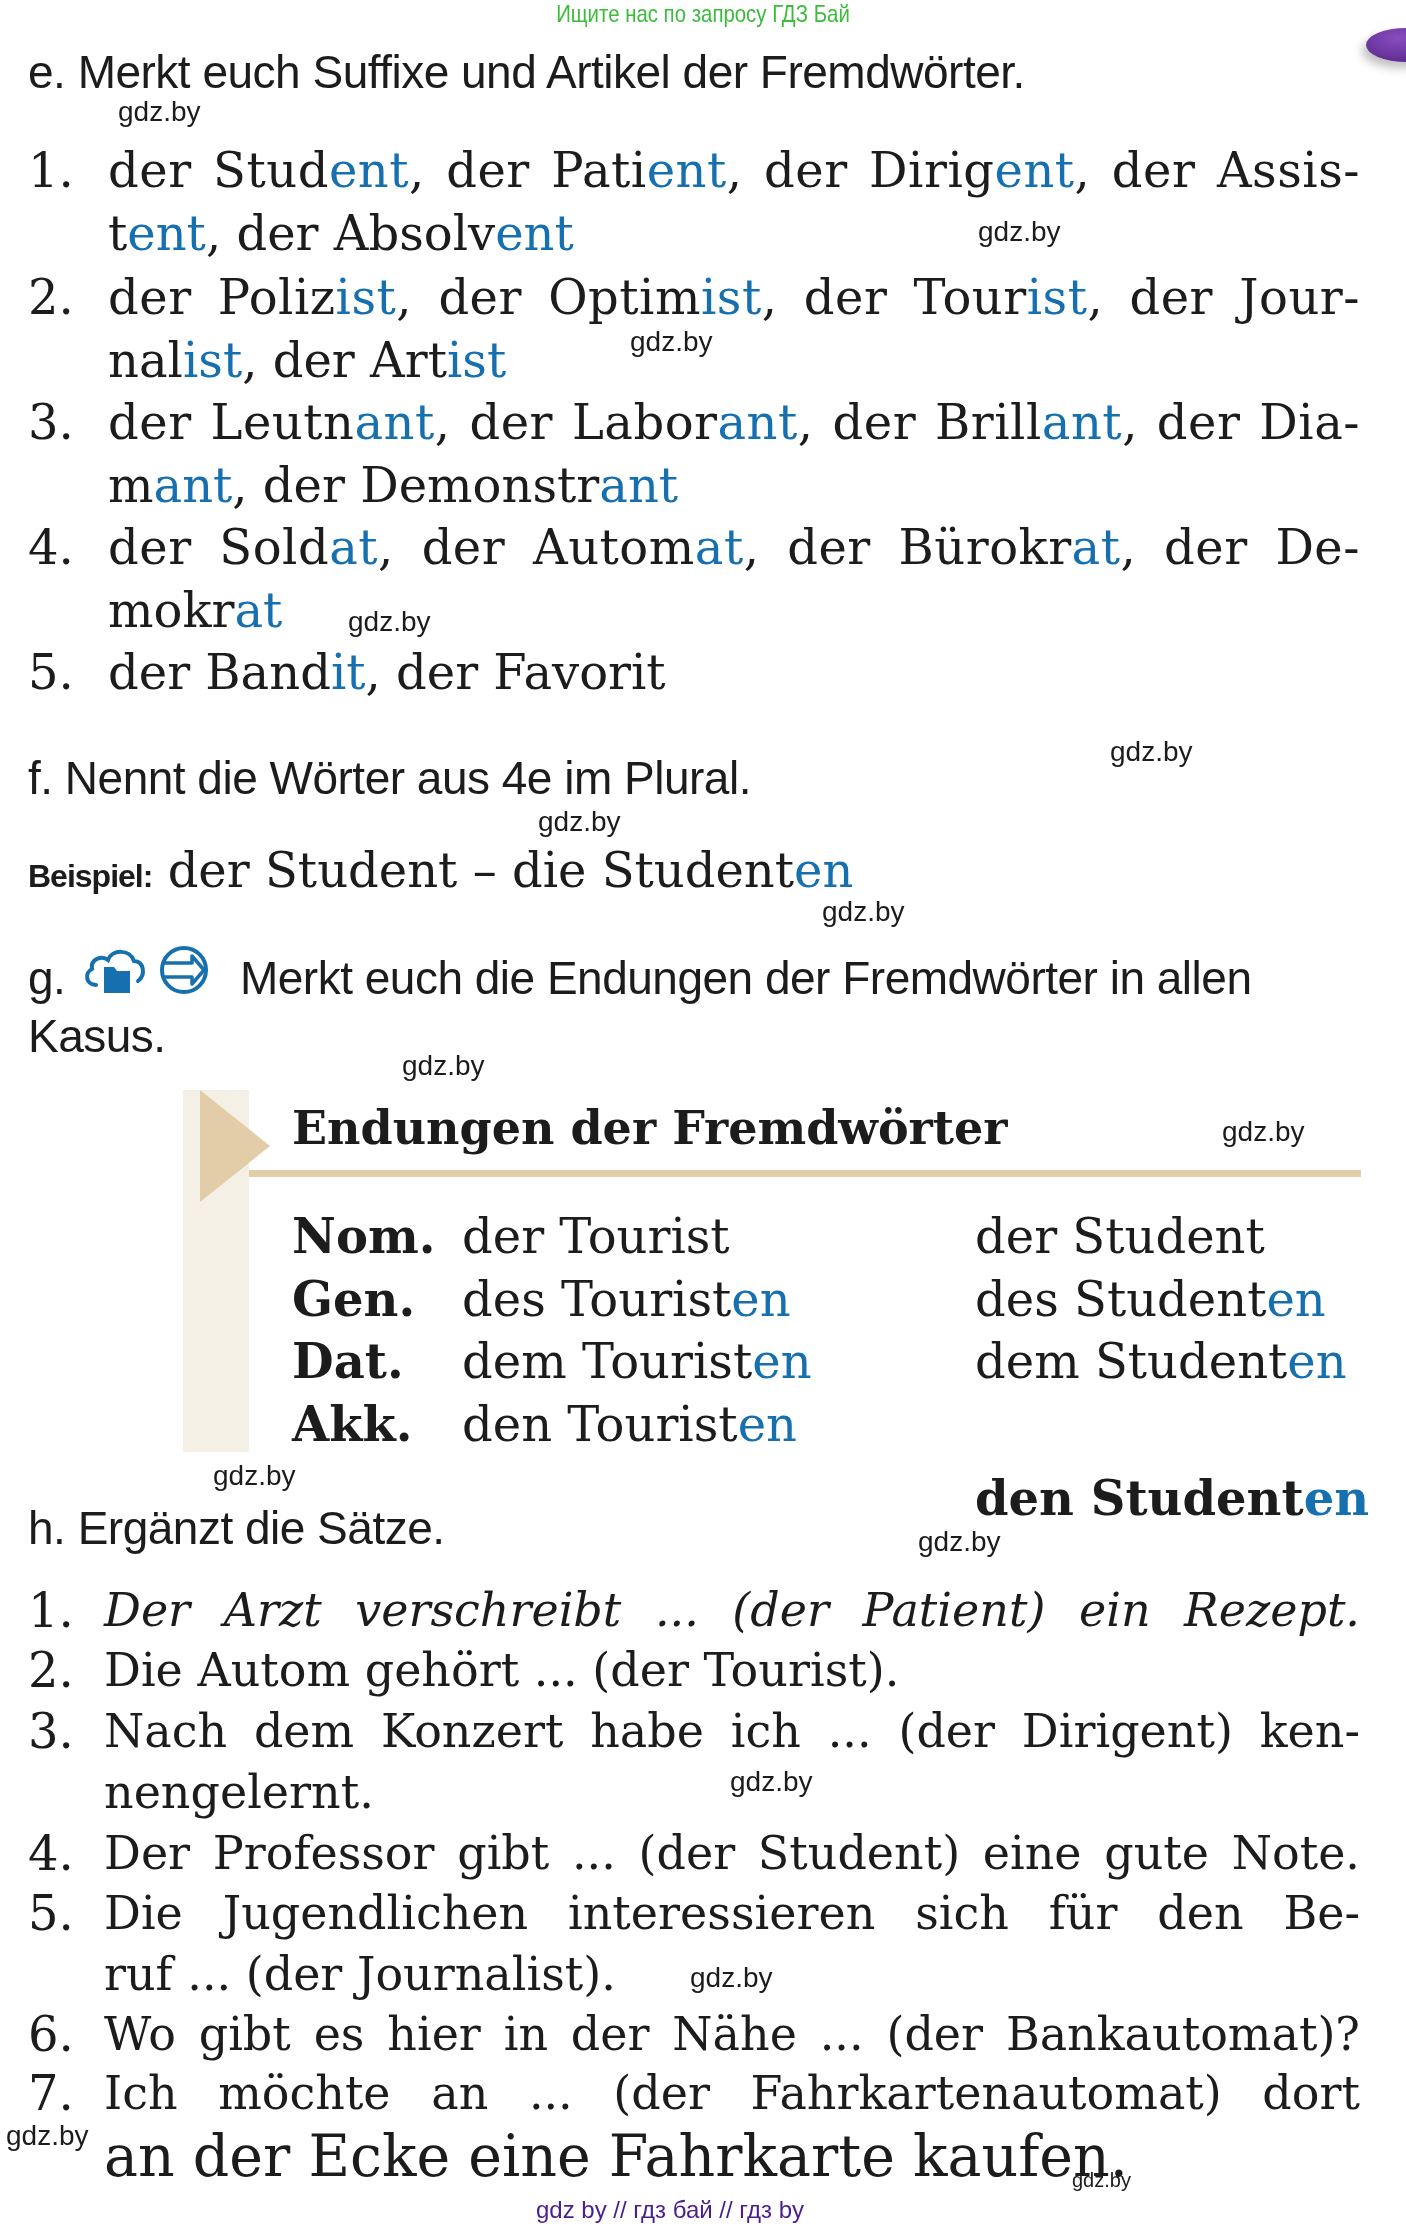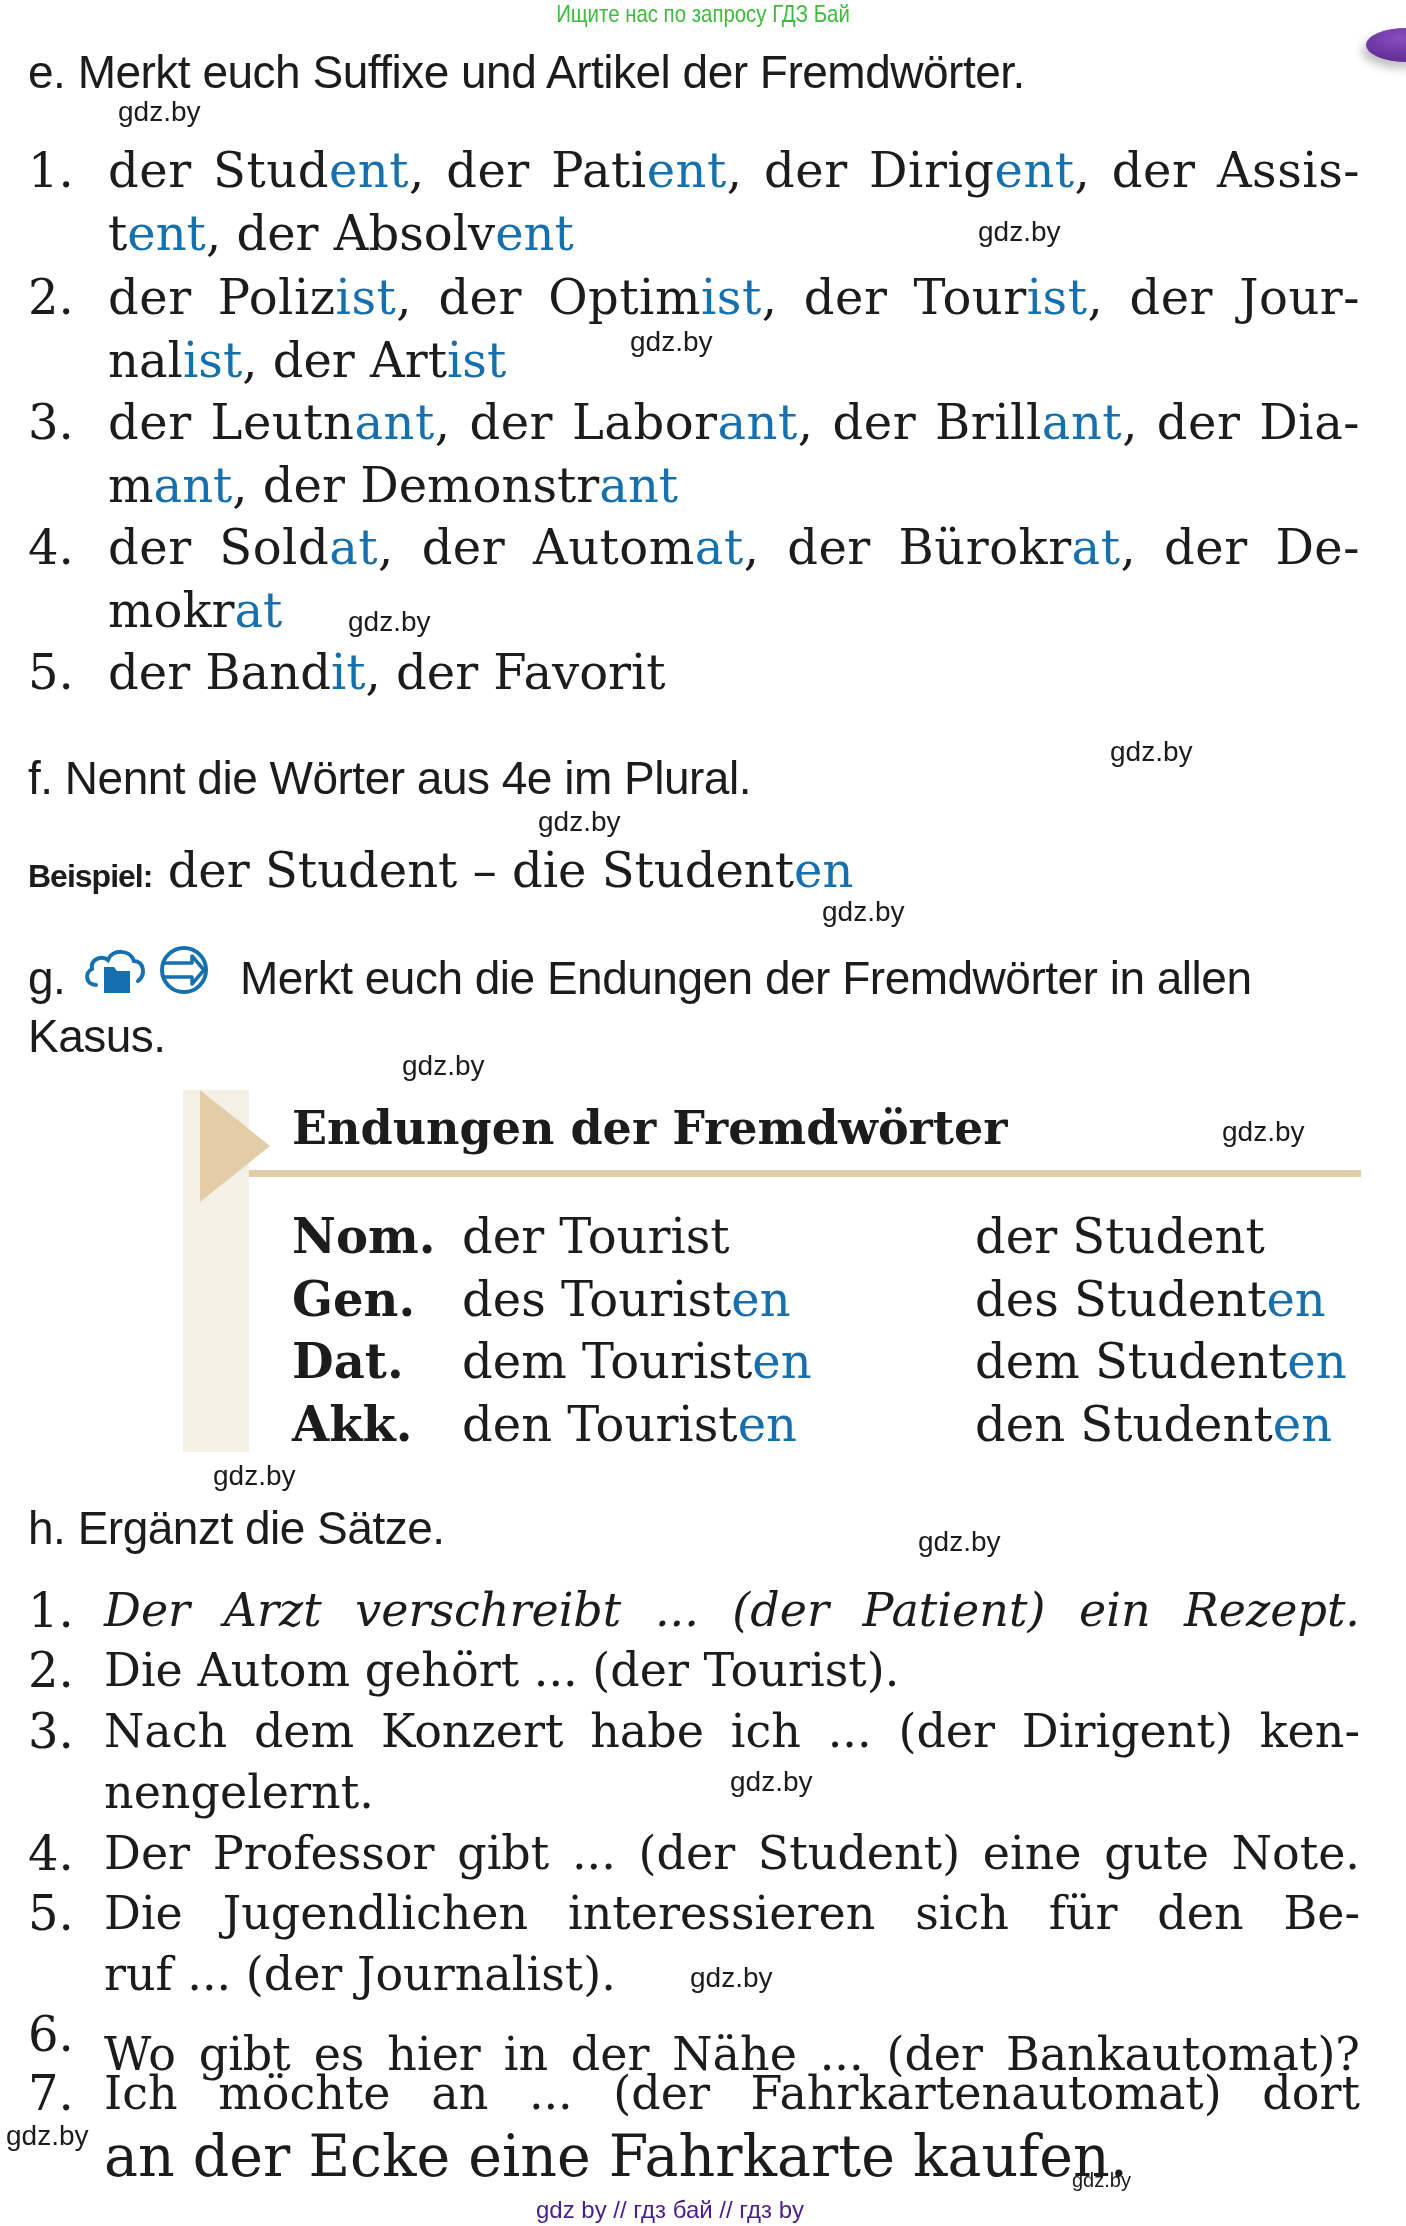--- a/index.html
+++ b/index.html
@@ -95,41 +95,41 @@
     <div class="abs serif" style="left: 462px; top: 1206px;"><span>der Tourist</span><span class="blue"></span></div>
     <div class="abs serif" style="left: 975px; top: 1206px;"><span>der Student</span><span class="blue"></span></div>
     <div class="abs serif" style="left: 292px; top: 1269px;"><span class="case">Gen.</span></div>
     <div class="abs serif" style="left: 462px; top: 1269px;"><span>des Tourist</span><span class="blue">en</span></div>
     <div class="abs serif" style="left: 975px; top: 1269px;"><span>des Student</span><span class="blue">en</span></div>
     <div class="abs serif" style="left: 292px; top: 1331px;"><span class="case">Dat.</span></div>
     <div class="abs serif" style="left: 462px; top: 1331px; text-align: center;"><span>dem Tourist</span><span class="blue">en</span></div>
     <div class="abs serif" style="left: 975px; top: 1331px;"><span>dem Student</span><span class="blue">en</span></div>
     <div class="abs serif" style="left: 292px; top: 1394px;"><span class="case">Akk.</span></div>
     <div class="abs serif" style="left: 462px; top: 1394px;"><span>den Tourist</span><span class="blue">en</span></div>
-    <div class="abs serif" style="left: 975px; top: 1394px;"><span>den Student</span><span class="blue">en</span></div>
+    <div class="abs serif" style="left: 975px; top: 1468px; font-weight: bold;"><span>den Student</span><span class="blue">en</span></div>
   </div>
 <div class="abs wm" style="left:213px; top:1460px;">gdz.by</div>
 
 <div class="abs heading" style="left:28px; top:1500px;">h. Ergänzt die Sätze.</div>
 <div class="abs wm" style="left:918px; top:1526px;">gdz.by</div>
 <div id="list-h">
     <div class="abs serif" style="left: 28px; top: 1580px;">1.</div>
     <div class="abs serif justify" style="left: 104px; top: 1580px; font-size: 46px; width: 1256px; white-space: normal; font-style: italic;">Der Arzt verschreibt ... (der Patient) ein Rezept.</div>
     <div class="abs serif" style="left: 28px; top: 1640px;">2.</div>
     <div class="abs serif" style="left: 104px; top: 1640px; font-size: 46px;">Die Autom gehört ... (der Tourist).</div>
     <div class="abs serif" style="left: 28px; top: 1701px;">3.</div>
     <div class="abs serif justify" style="left: 104px; top: 1701px; font-size: 46px; width: 1256px; white-space: normal;">Nach dem Konzert habe ich ... (der Dirigent) ken-</div>
     <div class="abs serif" style="left: 104px; top: 1762px; font-size: 46px;">nengelernt.</div>
     <div class="abs serif" style="left: 28px; top: 1823px;">4.</div>
     <div class="abs serif justify" style="left: 104px; top: 1823px; font-size: 46px; width: 1256px; white-space: normal;">Der Professor gibt ... (der Student) eine gute Note.</div>
     <div class="abs serif" style="left: 28px; top: 1883px;">5.</div>
     <div class="abs serif justify" style="left: 104px; top: 1883px; font-size: 46px; width: 1256px; white-space: normal;">Die Jugendlichen interessieren sich für den Be-</div>
     <div class="abs serif" style="left: 104px; top: 1944px; font-size: 46px;">ruf ... (der Journalist).</div>
     <div class="abs serif" style="left: 28px; top: 2004px;">6.</div>
-    <div class="abs serif justify" style="left: 104px; top: 2004px; font-size: 46px; width: 1256px; white-space: normal; margin-top: 20px;">Wo gibt es hier in der Nähe ... (der Bankautomat)?</div>
+    <div class="abs serif justify" style="left: 104px; top: 2004px; font-size: 46px; width: 1256px; white-space: normal;">Wo gibt es hier in der Nähe ... (der Bankautomat)?</div>
     <div class="abs serif" style="left: 28px; top: 2063px;">7.</div>
     <div class="abs serif justify" style="left: 104px; top: 2063px; font-size: 46px; width: 1256px; white-space: normal;">Ich möchte an ... (der Fahrkartenautomat) dort</div>
     <div class="abs serif" style="left: 104px; top: 2126px; font-size: 57px;">an der Ecke eine Fahrkarte kaufen.</div>
   </div>
 <div class="abs wm" style="left:730px; top:1766px;">gdz.by</div>
 <div class="abs wm" style="left:690px; top:1962px;">gdz.by</div>
 <div class="abs wm" style="left:6px; top:2120px;">gdz.by</div>
 <div class="abs wm wm-small" style="left:1072px; top:2164px;">gdz.by</div>
 
 <div class="abs footer">gdz by  //  гдз бай  //  гдз by</div>

